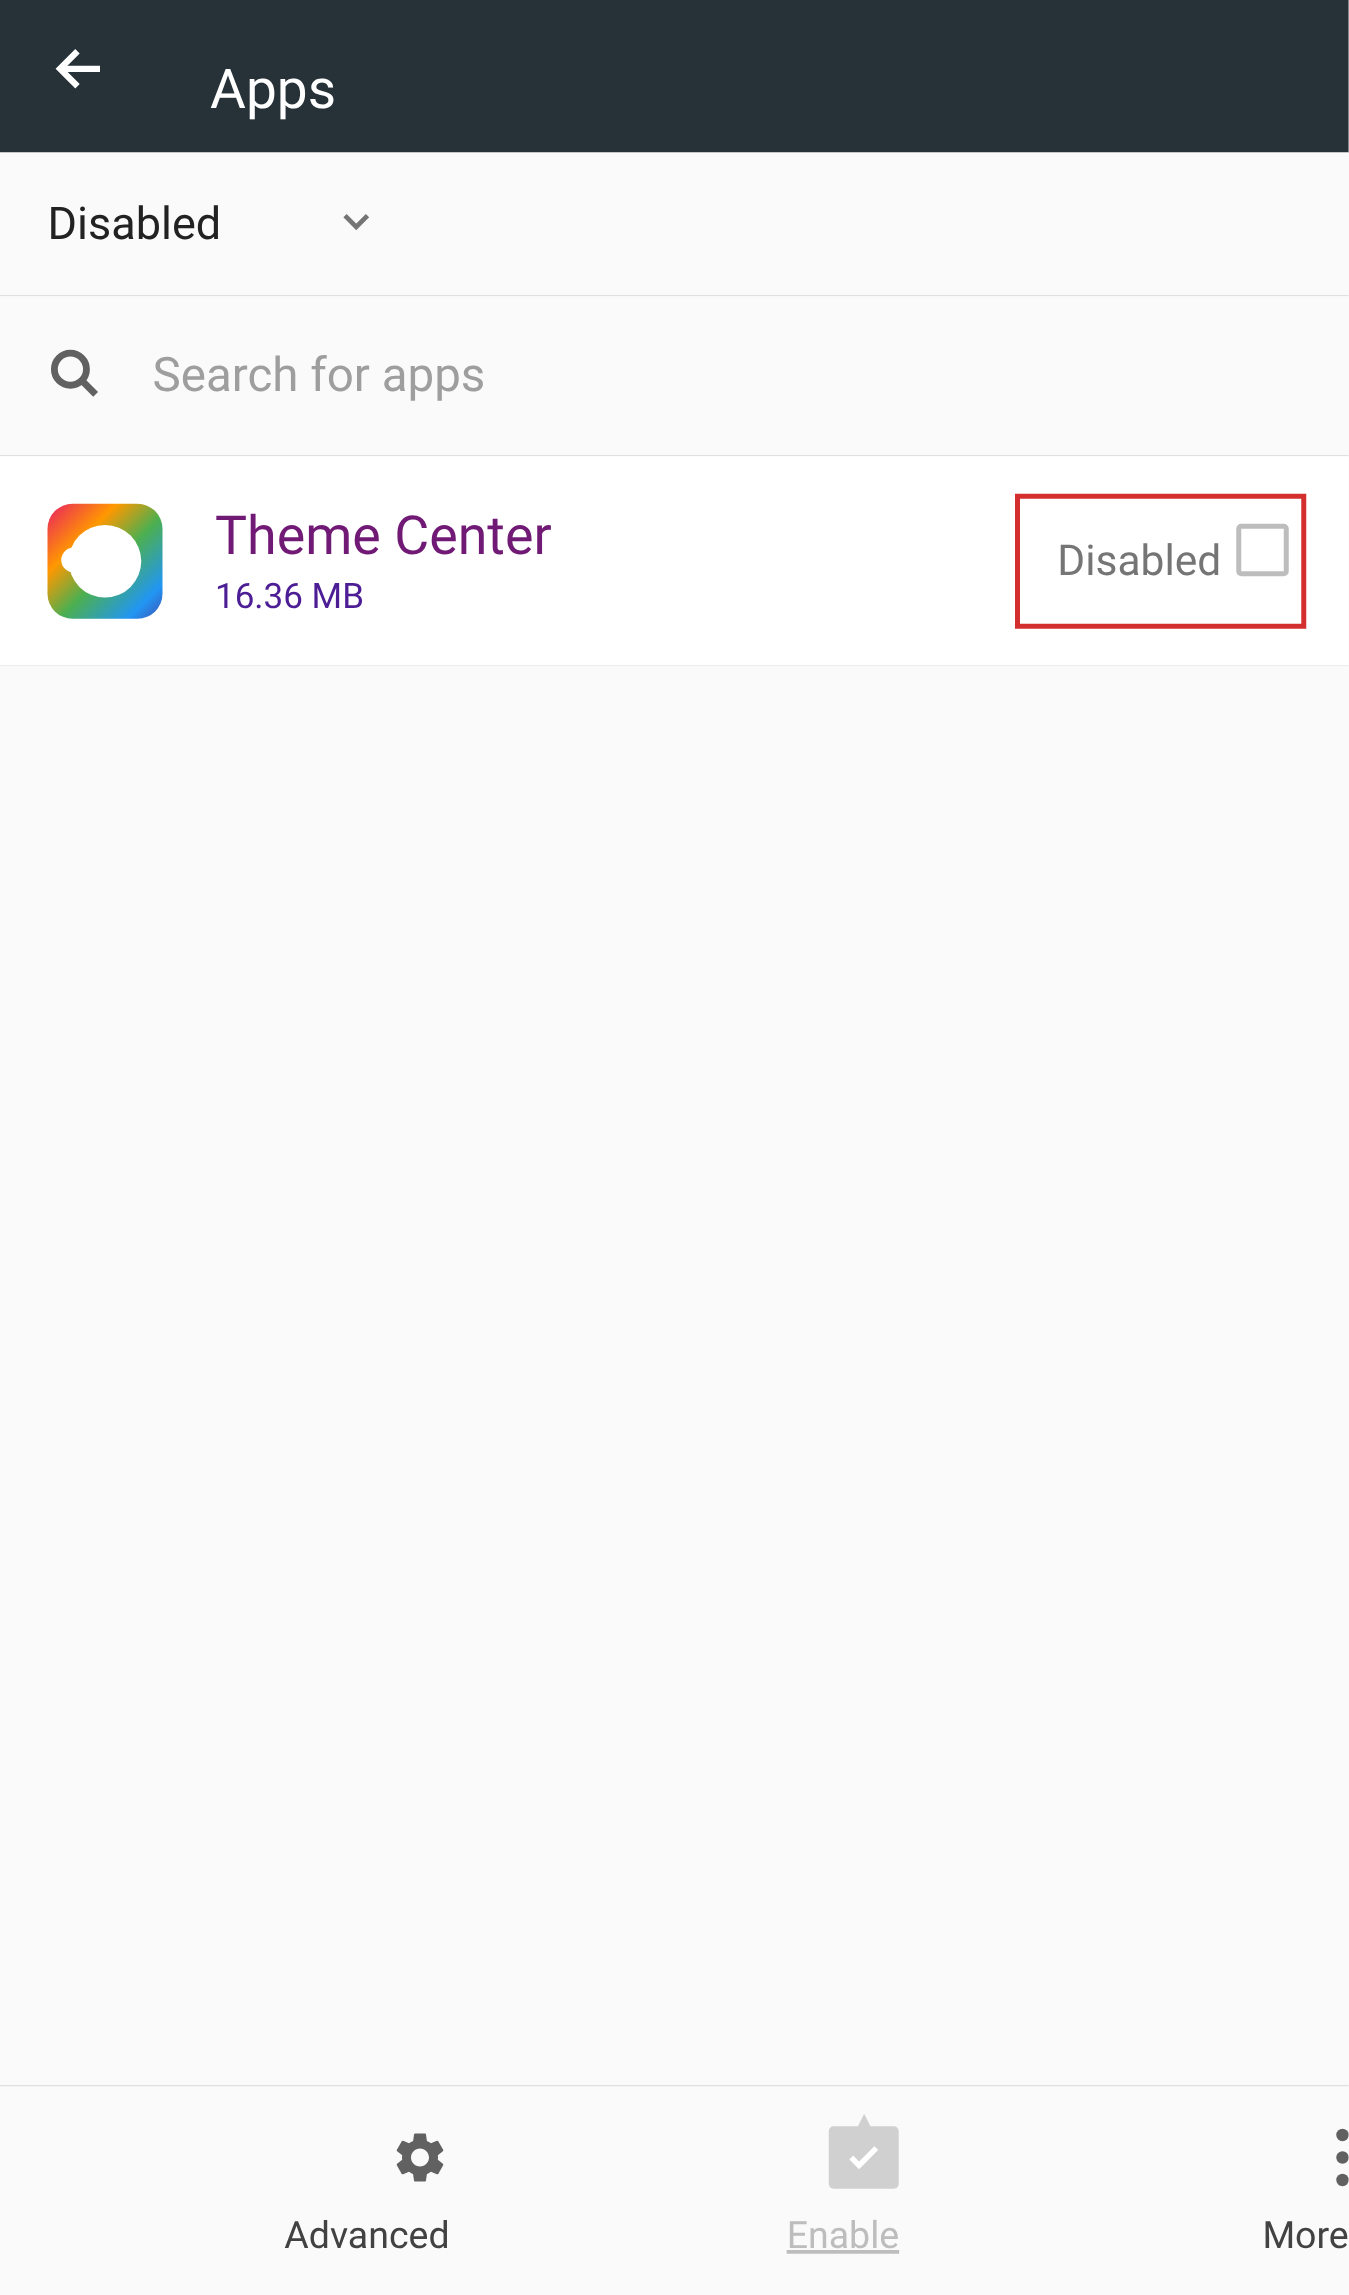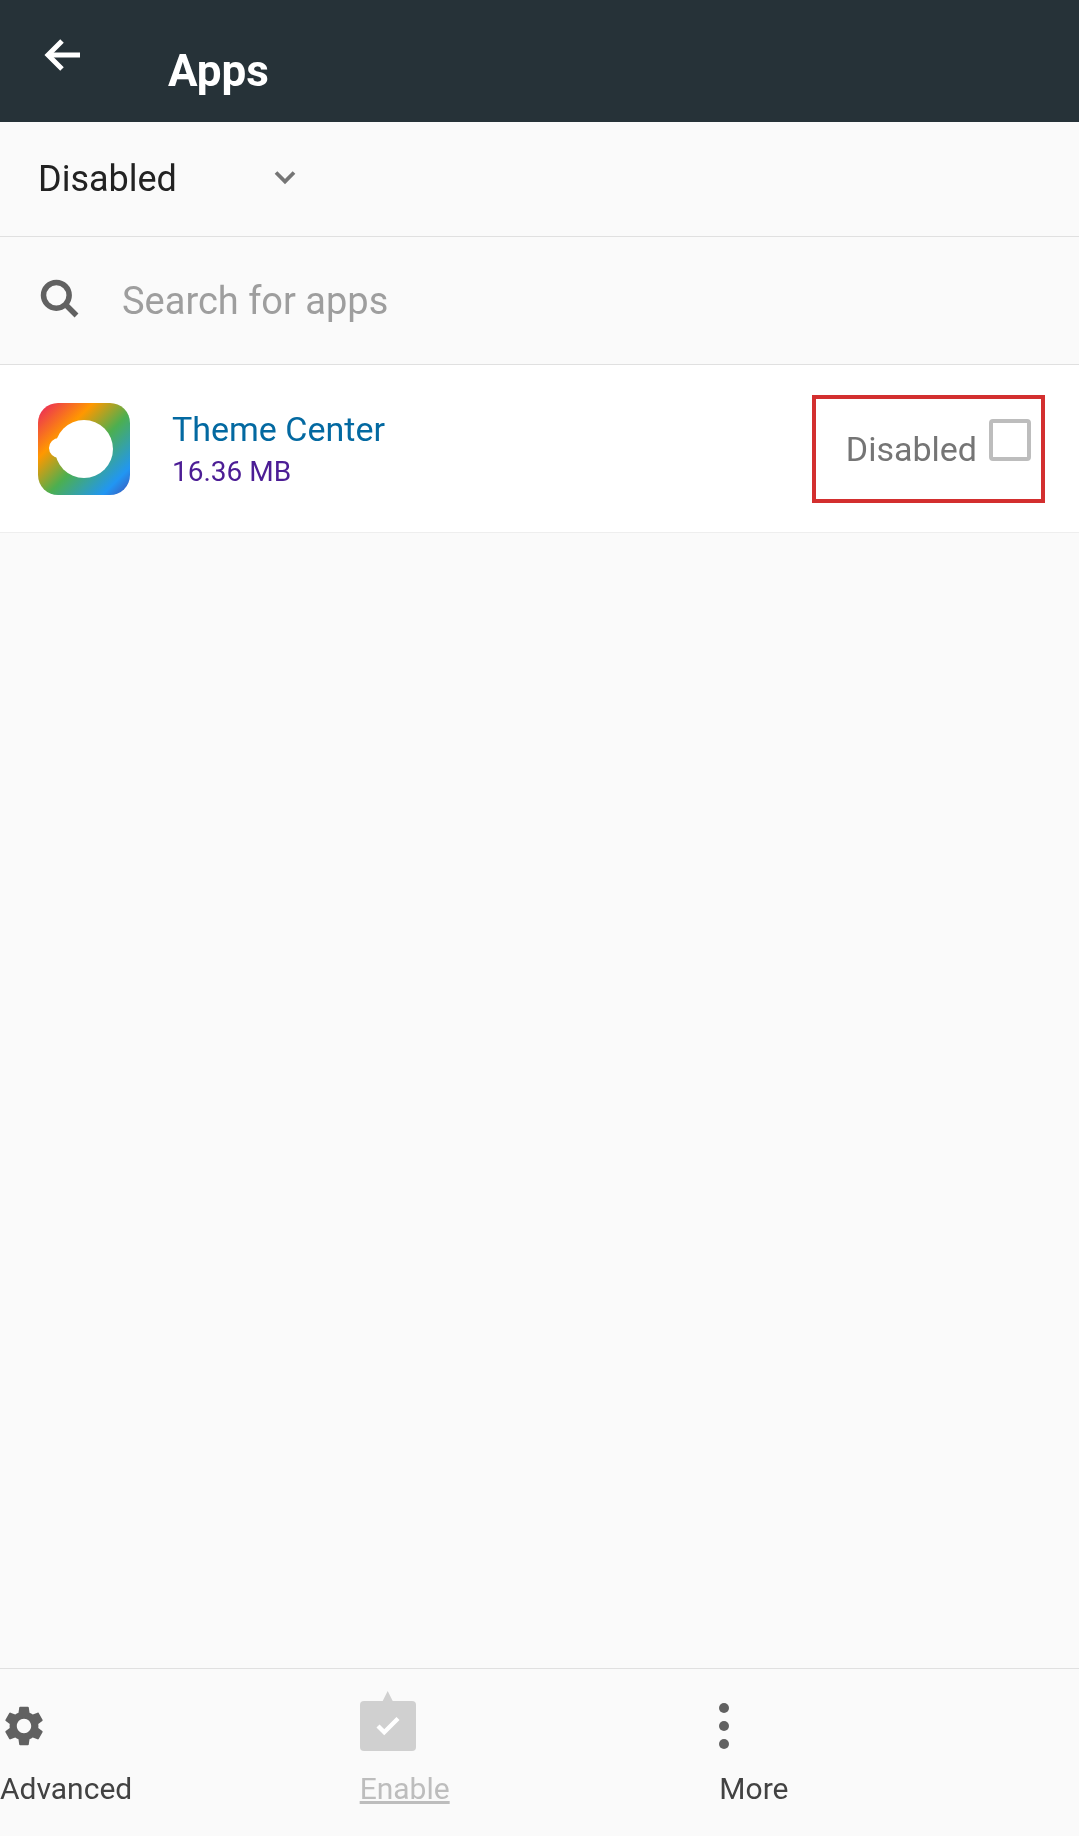--- a/index.html
+++ b/index.html
@@ -28,21 +28,21 @@
     .back-arrow {
       color: white;
       font-size: 48px;
       margin-right: 80px;
       cursor: pointer;
     }
     
     .header-title {
       color: white;
       font-size: 44px;
-      font-weight: 700;
+      font-weight: 400;
       margin-top: 20px;
     }
     
     .filter-row {
       height: 115px;
       display: flex;
       align-items: center;
       padding: 0 38px;
       border-bottom: 1px solid #e0e0e0;
       background: #fafafa;
@@ -125,22 +125,22 @@
       background: white;
       border-radius: 50% 0 50% 50%;
       transform: rotate(45deg);
     }
     
     .app-info {
       flex: 1;
     }
     
     .app-name {
-      font-size: 34px;
-      color: #0369a1;
+      font-size: 43px;
+      color: #701a75;
       margin-bottom: 6px;
     }
     
     .app-size {
       font-size: 28px;
       color: #4c1d95;
     }
     
     .status-box {
       border: 4px solid #d32f2f;
@@ -174,21 +174,21 @@
       height: 168px;
       display: flex;
       border-top: 1px solid #e0e0e0;
       background: #fafafa;
     }
     
     .bottom-item {
       flex: 1;
       display: flex;
       flex-direction: column;
-      align-items: flex-start;
+      align-items: flex-end;
       justify-content: center;
       gap: 18px;
       cursor: pointer;
     }
     
     .bottom-icon {
       height: 54px;
       display: flex;
       align-items: center;
       justify-content: center;

